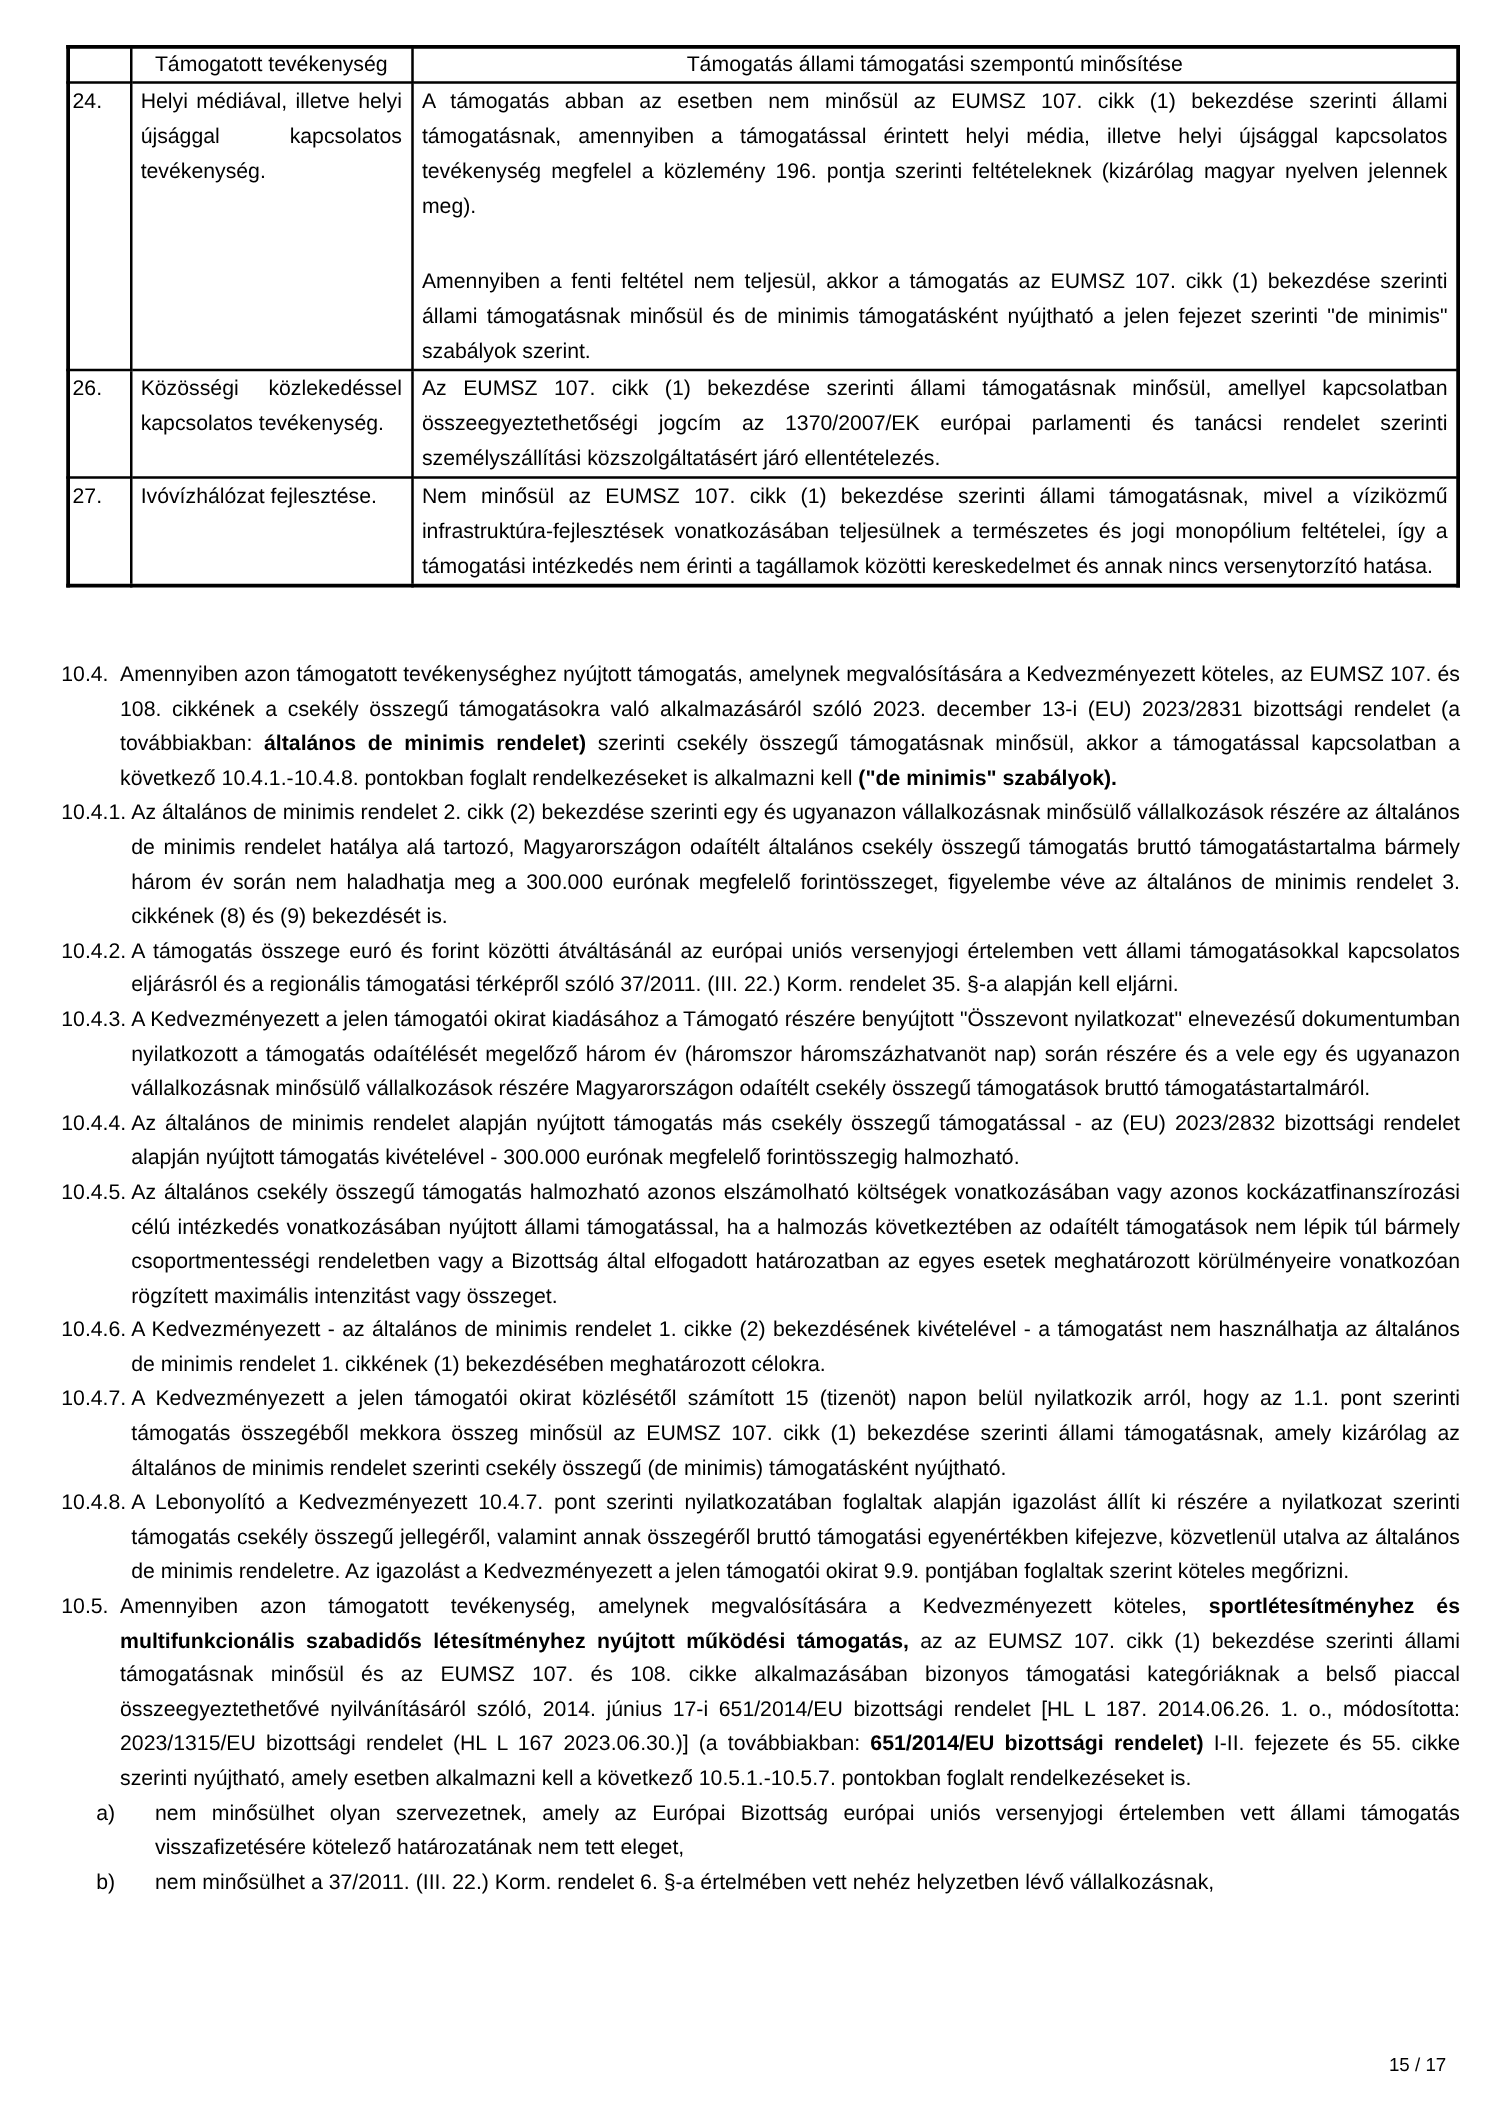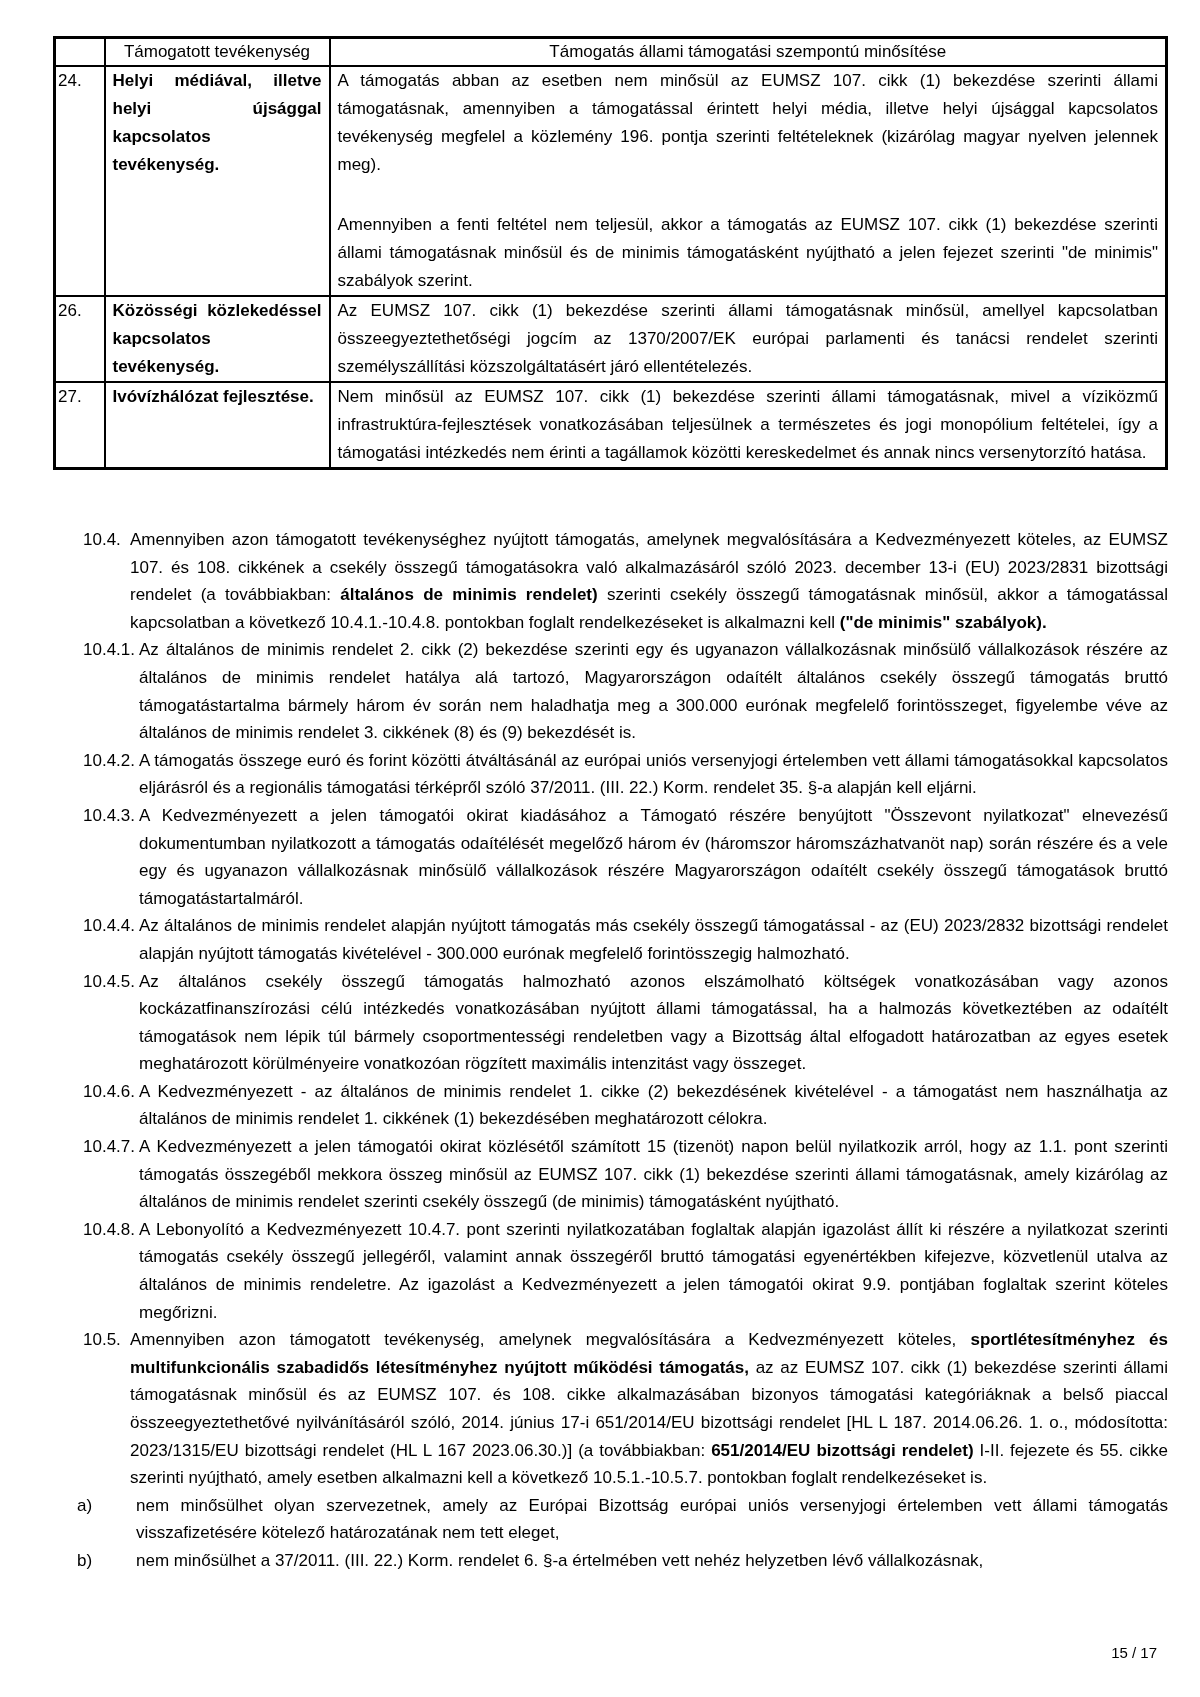--- a/index.html
+++ b/index.html
@@ -15,42 +15,42 @@
     border-collapse:collapse; table-layout:fixed;
     width:1115px; margin-left:4px;
     border:3px solid #000;
   }
   table.aid th, table.aid td {
     border:2px solid #000; vertical-align:top;
     font-size:17px; line-height:28px;
   }
   table.aid th { font-weight:normal; text-align:center; line-height:26px; padding:0 4px; }
   td.c-num { text-align:left; padding:0 2px; }
-  td.c-act { font-weight:bold; text-align:justify; padding:0 7px;border-radius:18px; }
+  td.c-act { font-weight:normal; text-align:justify; padding:0 7px;border-radius:18px; }
   td.c-qual { text-align:justify; padding:0 7px; }
   td.c-qual p { text-align:justify; }
   td.c-qual p.gap { margin-top:32px; }
   col.w-num { width:50px; } col.w-act { width:225px; }
 
   
   .sections { margin-top:56px; width:1119px; }
   .section {
-    position:relative; font-size:17px; line-height:27.6px; text-align:justify;margin-left:34px;
+    position:relative; font-size:17px; line-height:27.6px; text-align:justify;
   }
   .section .num { position:absolute; left:0; top:0; white-space:nowrap; }
   .section.lvl2 .txt { margin-left:47px; }
   .section.lvl3 .txt { margin-left:56px; }
   .section b { font-weight:bold; }
 
   .subitem {
     position:relative; font-size:17px; line-height:27.6px; text-align:justify;
     margin-left:28px; width:1091px;
   }
   .subitem .lbl { position:absolute; left:0; top:0; }
-  .subitem .txt { margin-left:59px; }
+  .subitem .txt { margin-left:47px; }
 
   
   .pageno {
     position:absolute; top:1643px; right:43px;
     font-size:15px; line-height:20px;
   }
 </style>
 </head>
 <body>
 

